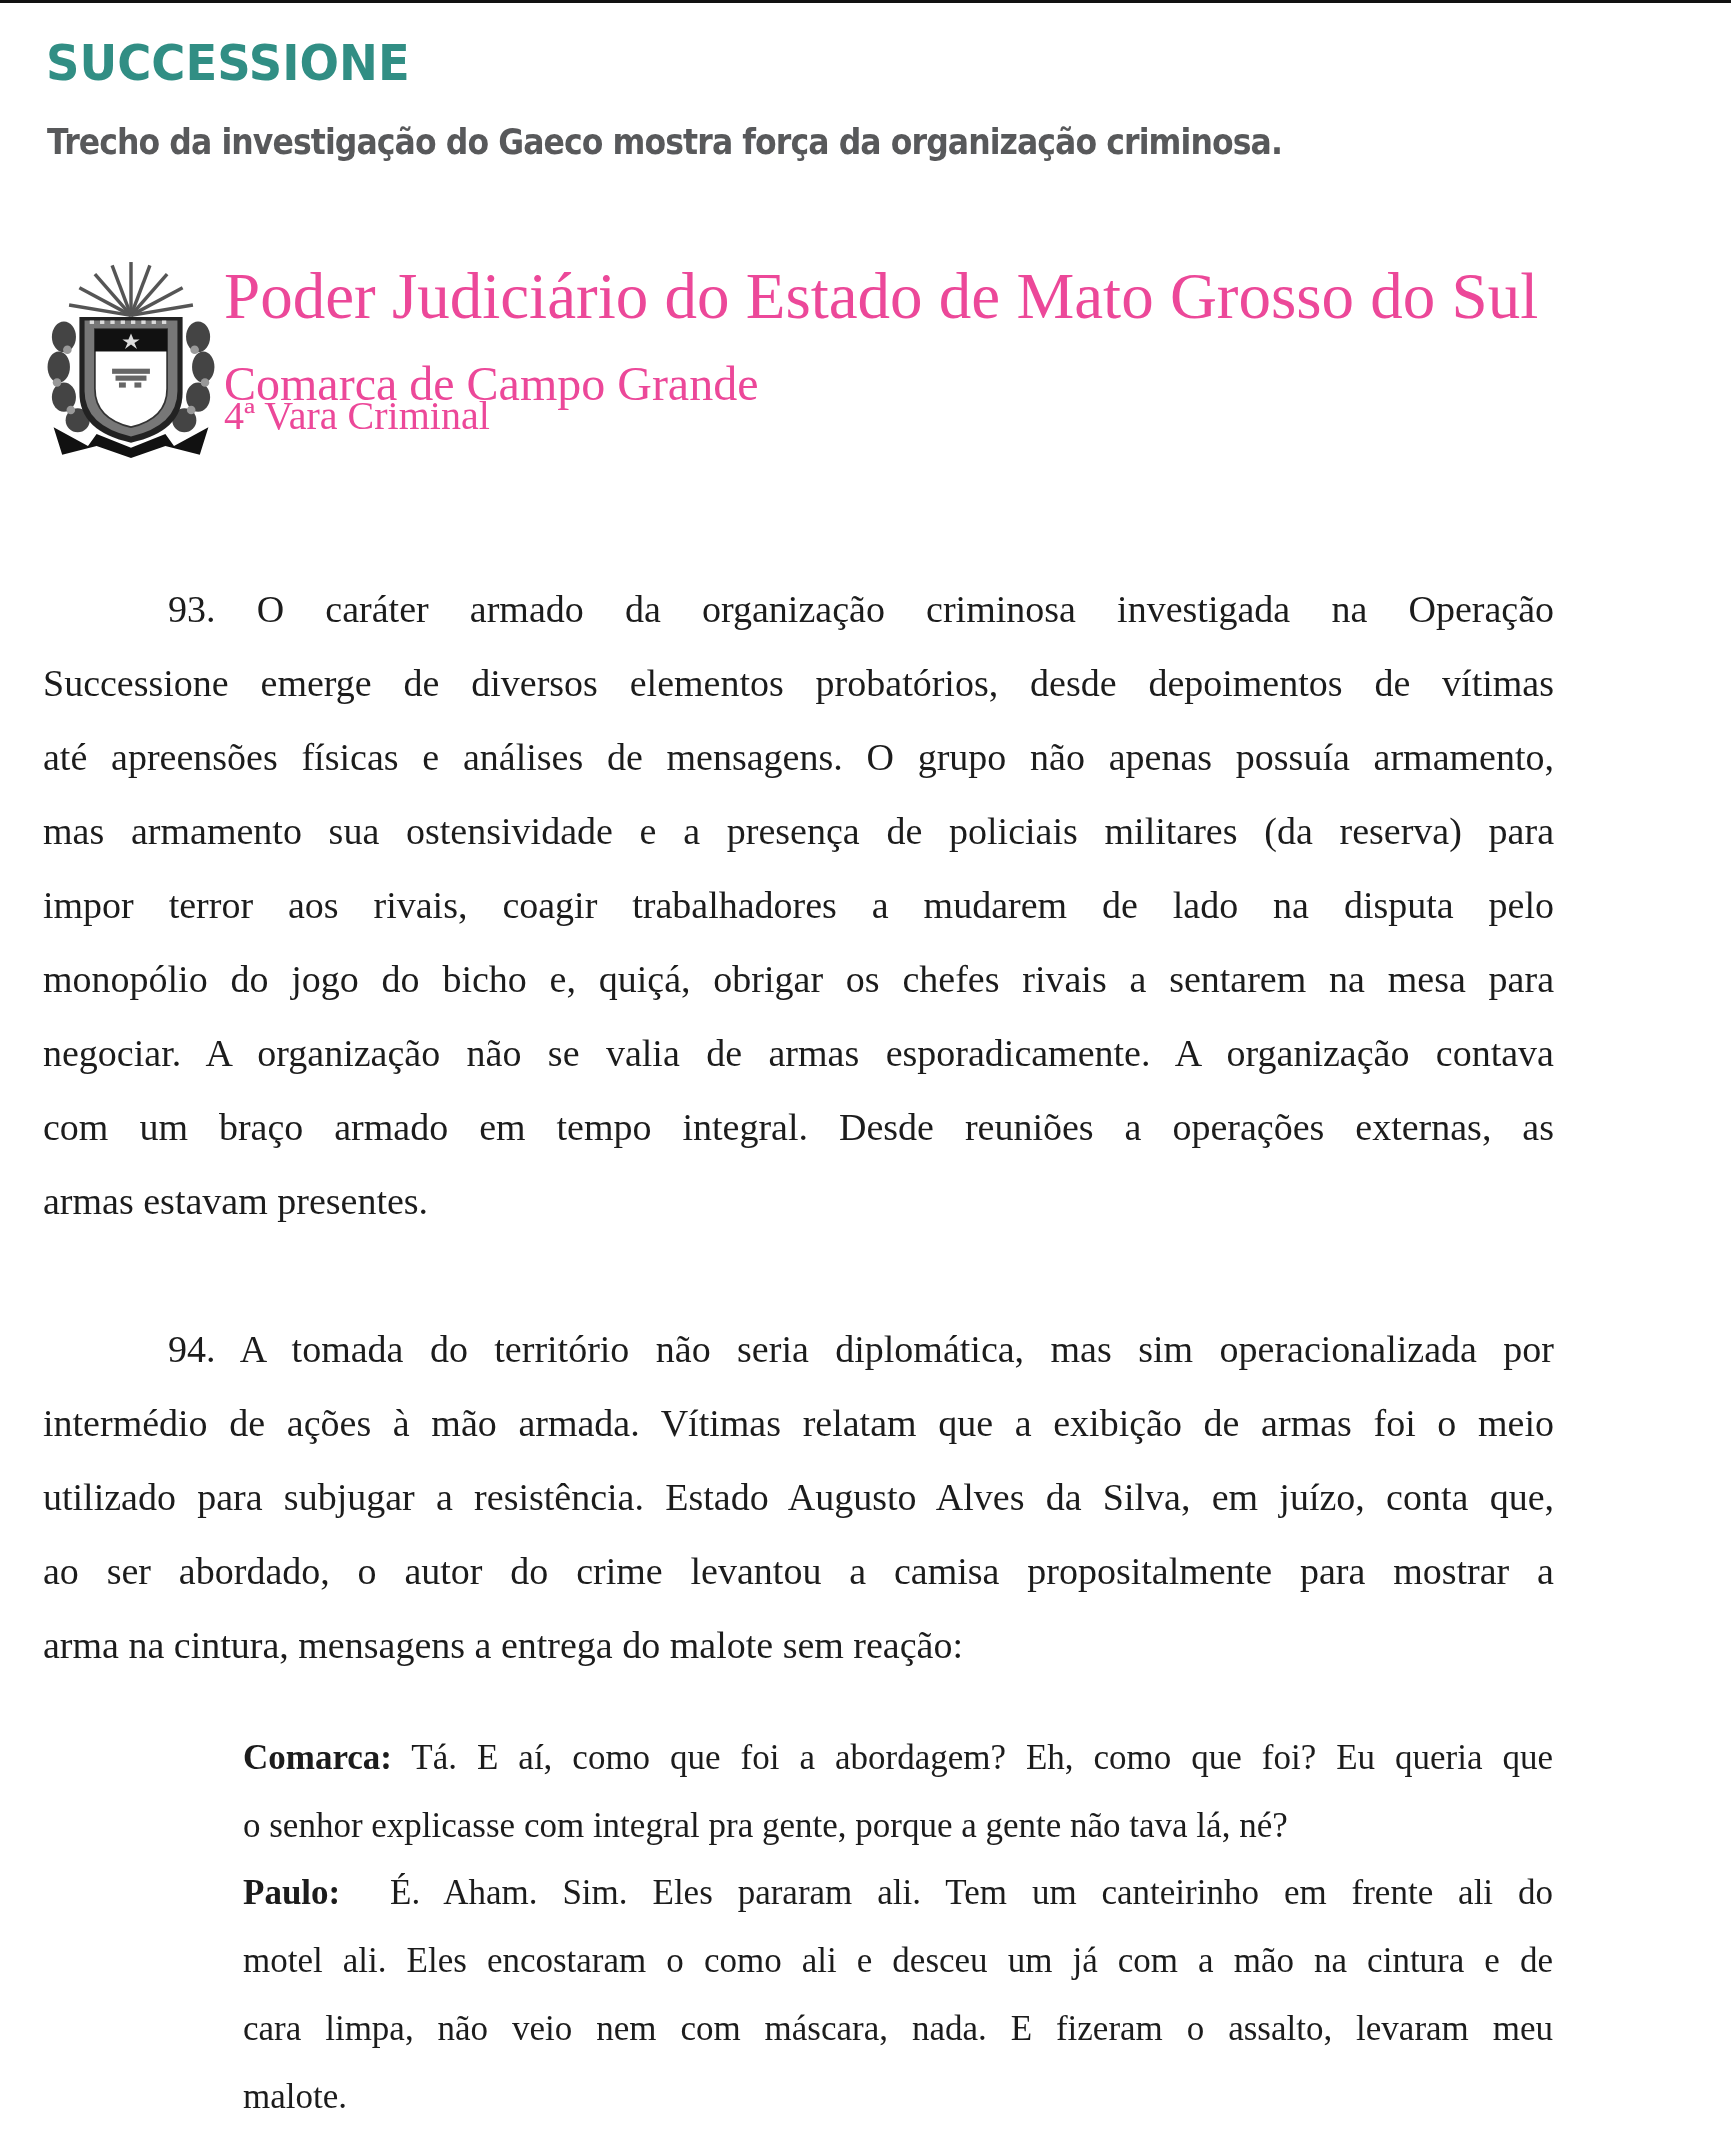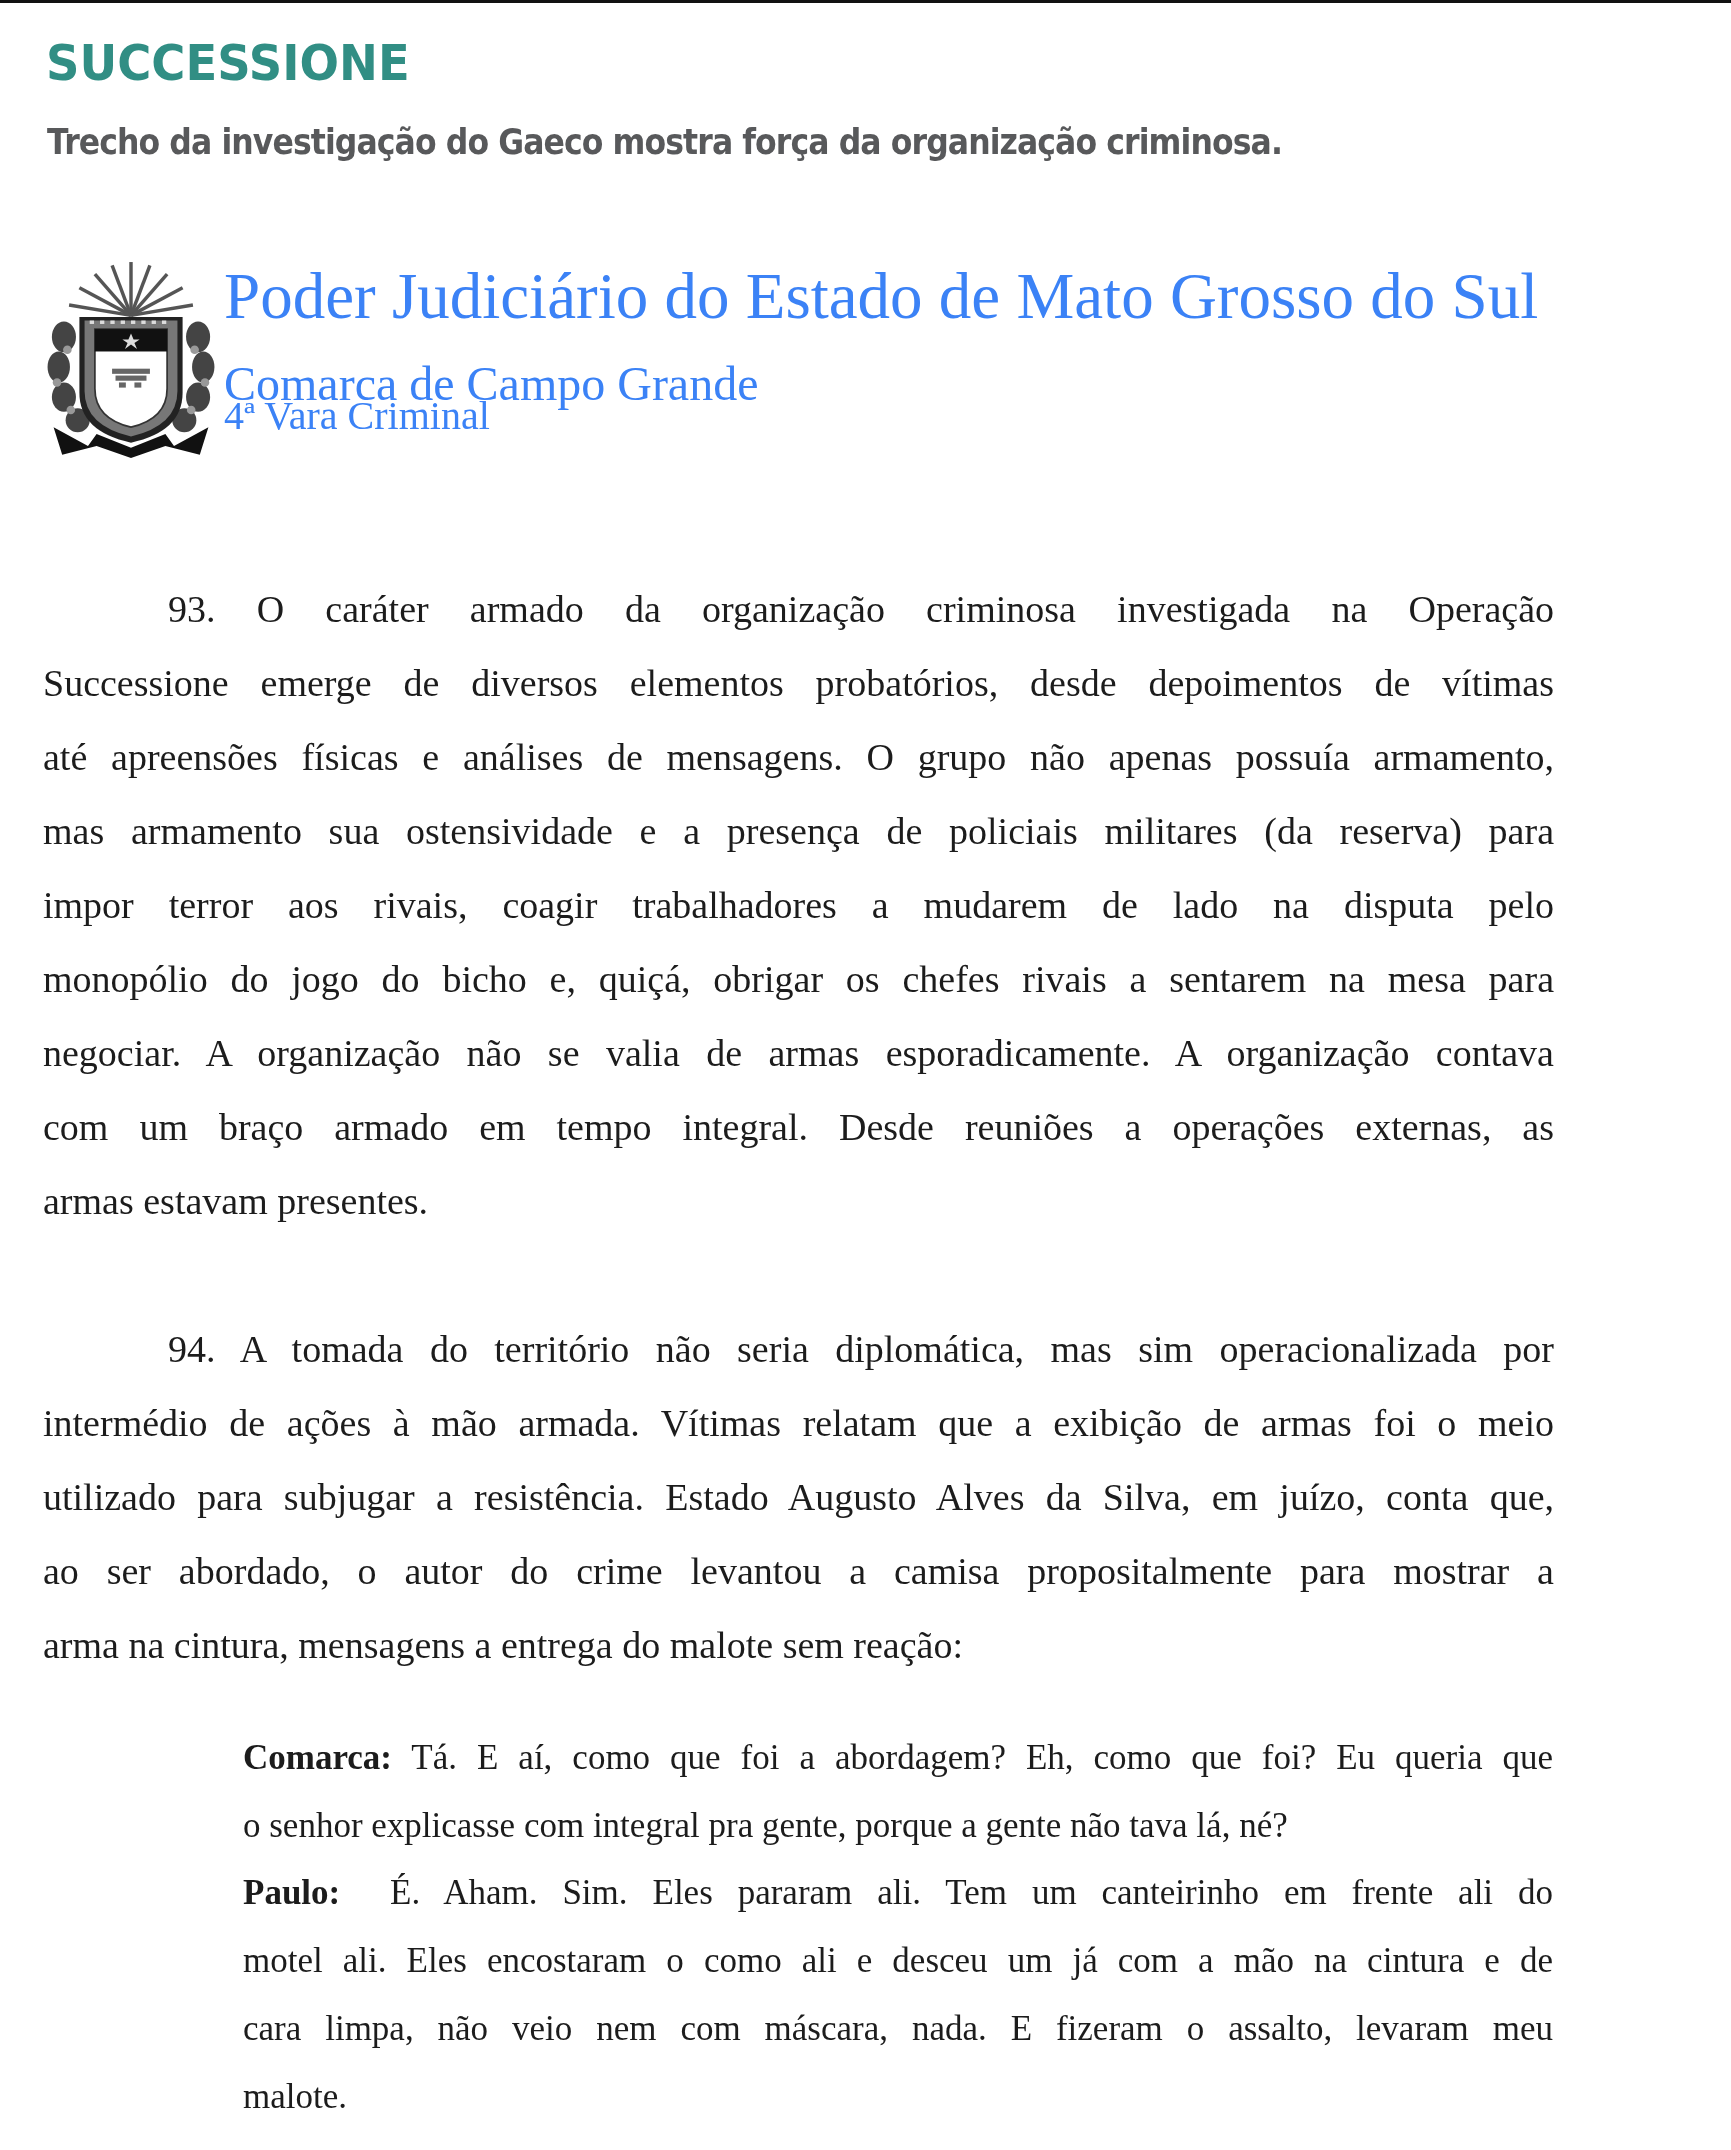--- a/index.html
+++ b/index.html
@@ -46,21 +46,21 @@
       white-space: nowrap;
     }
     .emblem {
       position: absolute;
       left: 45px; top: 255px;
       width: 172px; height: 205px;
     }
     .court-line {
       position: absolute;
       font-family: "Liberation Serif", serif;
-      color: #3b82f6;
+      color: #ec4899;
       white-space: nowrap;
       line-height: 1;
     }
     .court-1 { left: 224px; top: 264px; font-size: 65px; }
     .court-2 { left: 224px; top: 340px; font-size: 48px; margin-top: 20px; }
     .court-3 { left: 224px; top: 396px; font-size: 40px; }
 
     .doc-line {
       position: absolute;
       font-family: "Liberation Serif", serif;

